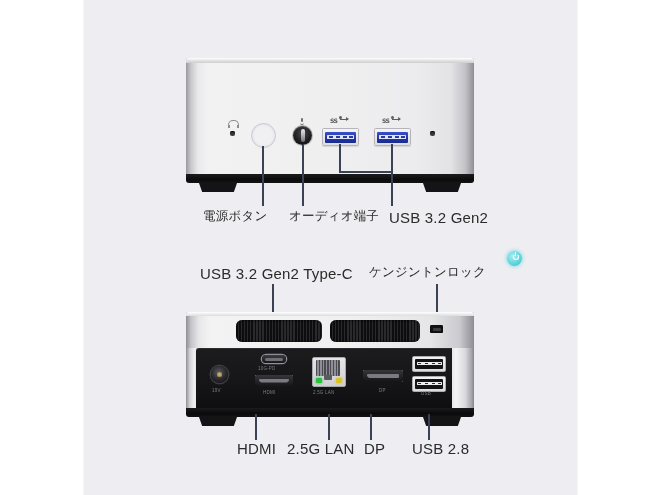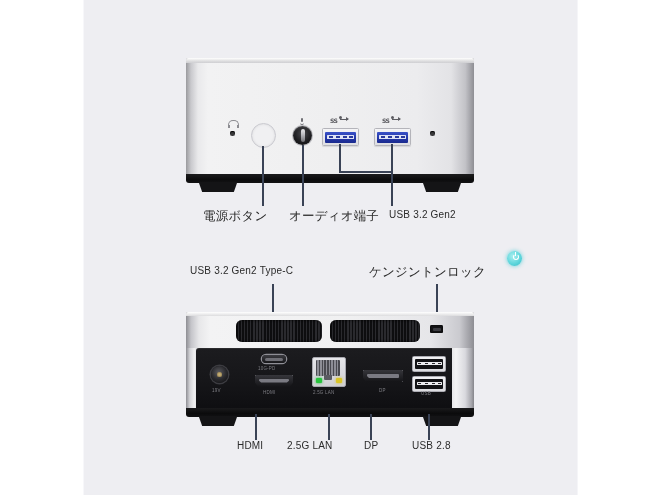--- a/index.html
+++ b/index.html
@@ -18,21 +18,21 @@
     content:"";position:absolute;left:0;top:0;width:1px;height:100%;
     background:#f7f7fa;
   }
   .panel-bg:after{
     content:"";position:absolute;right:0;top:0;width:1px;height:100%;
     background:#f5f5f8;
   }
 
   
   .lbl{
-    position:absolute;color:#2b2b2b;font-size:10px;letter-spacing:.2px;
+    position:absolute;color:#2b2b2b;font-size:15px;letter-spacing:.2px;
     white-space:nowrap;line-height:1;
   }
   .lbl-jp{font-size:12.5px;}
 
   
   .lead{position:absolute;background:#3a4356;width:1.6px;}
   .lead-h{position:absolute;background:#3a4356;height:1.6px;}
 
   
   .front-body{
@@ -379,21 +379,21 @@
     <div class="lead-h" style="left:339px;top:171px;width:53px;"></div>
     <div class="lead" style="left:391px;top:171px;height:35px;"></div>
 
     <div class="lbl lbl-jp" style="left:203px;top:210px;">電源ボタン</div>
     <div class="lbl lbl-jp" style="left:289px;top:210px;">オーディオ端子</div>
     <div class="lbl" style="left:389px;top:210px;">USB 3.2 Gen2</div>
   </div>
 
   <div>
 
-    <div class="lbl" style="left:190px;top:266px;text-align:center;">USB 3.2 Gen2 Type-C</div>
+    <div class="lbl" style="left:200px;top:266px;text-align:center;">USB 3.2 Gen2 Type-C</div>
     <div class="lbl lbl-jp" style="left:369px;top:266px;">ケンジントンロック</div>
 
     <div class="lead" style="left:272px;top:284px;height:72px;"></div>
     <div class="lead" style="left:436px;top:284px;height:42px;"></div>
 
     <div class="rear-top"></div>
     <div class="vent vent-1"></div>
     <div class="vent vent-2"></div>
     <div class="ken"></div>
 

